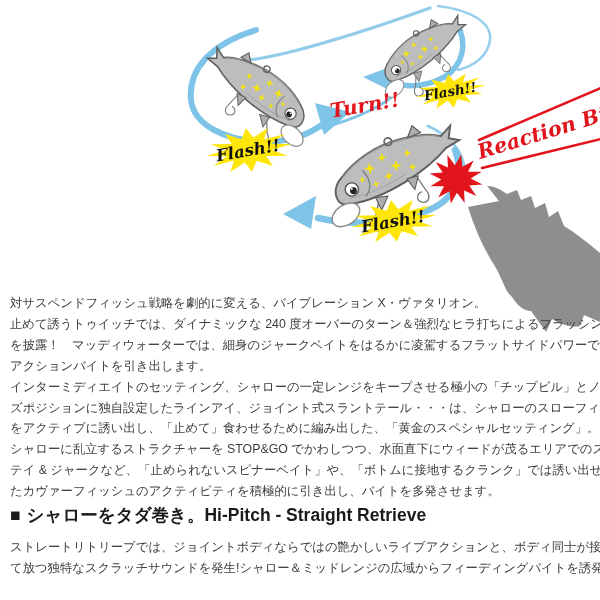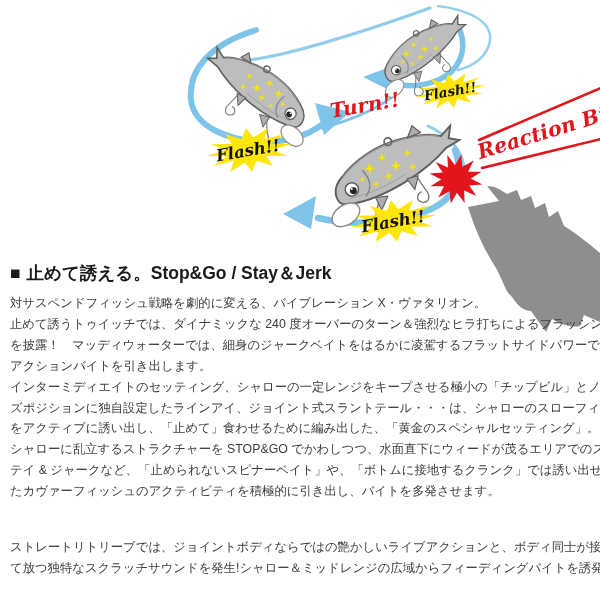--- a/index.html
+++ b/index.html
@@ -95,37 +95,37 @@
 
     <g>
       <path d="M479,140 L601,88" stroke="#e2141c" stroke-width="2.6" stroke-linecap="round" fill="none"></path>
       <path d="M482,168 L601,139" stroke="#e2141c" stroke-width="2.6" stroke-linecap="round" fill="none"></path>
       <text class="script-text" transform="translate(480,159) rotate(-17)" font-size="20.5" fill="#e2141c">Reaction Bite!!</text>
     </g>
   </svg>
 
   <div id="copy">
 
-    <div class="heading" id="heading-1">
-      <span class="marker">■</span><span>止めて誘える。</span><span>Stop&amp;Go / Stay＆Jerk</span>
-    </div>
 
     <div class="body-block" id="body-1">
       <div class="line">対サスペンドフィッシュ戦略を劇的に変える、バイブレーション X・ヴァタリオン。</div>
       <div class="line">止めて誘うトゥイッチでは、ダイナミックな 240 度オーバーのターン＆強烈なヒラ打ちによるフラッシング</div>
       <div class="line">を披露！　マッディウォーターでは、細身のジャークベイトをはるかに凌駕するフラットサイドパワーでリ</div>
       <div class="line">アクションバイトを引き出します。</div>
       <div class="line">インターミディエイトのセッティング、シャローの一定レンジをキープさせる極小の「チップビル」とノー</div>
       <div class="line">ズポジションに独自設定したラインアイ、ジョイント式スラントテール・・・は、シャローのスローフィッシュ</div>
       <div class="line">をアクティブに誘い出し、「止めて」食わせるために編み出した、「黄金のスペシャルセッティング」。</div>
       <div class="line">シャローに乱立するストラクチャーを STOP&amp;GO でかわしつつ、水面直下にウィードが茂るエリアでのス</div>
       <div class="line">テイ &amp; ジャークなど、「止められないスピナーベイト」や、「ボトムに接地するクランク」では誘い出せなかっ</div>
       <div class="line">たカヴァーフィッシュのアクティビティを積極的に引き出し、バイトを多発させます。</div>
     </div>
 
+    <div class="heading" id="heading-2">
+      <span class="marker">■</span><span>シャローをタダ巻き。</span><span>Hi-Pitch - Straight Retrieve</span>
+    </div>
 
     <div class="body-block" id="body-2">
       <div class="line">ストレートリトリーブでは、ジョイントボディならではの艶かしいライブアクションと、ボディ同士が接触し</div>
       <div class="line">て放つ独特なスクラッチサウンドを発生!シャロー＆ミッドレンジの広域からフィーディングバイトを誘発。</div>
     </div>
 
   </div>
 </div>
 
 </body></html>

